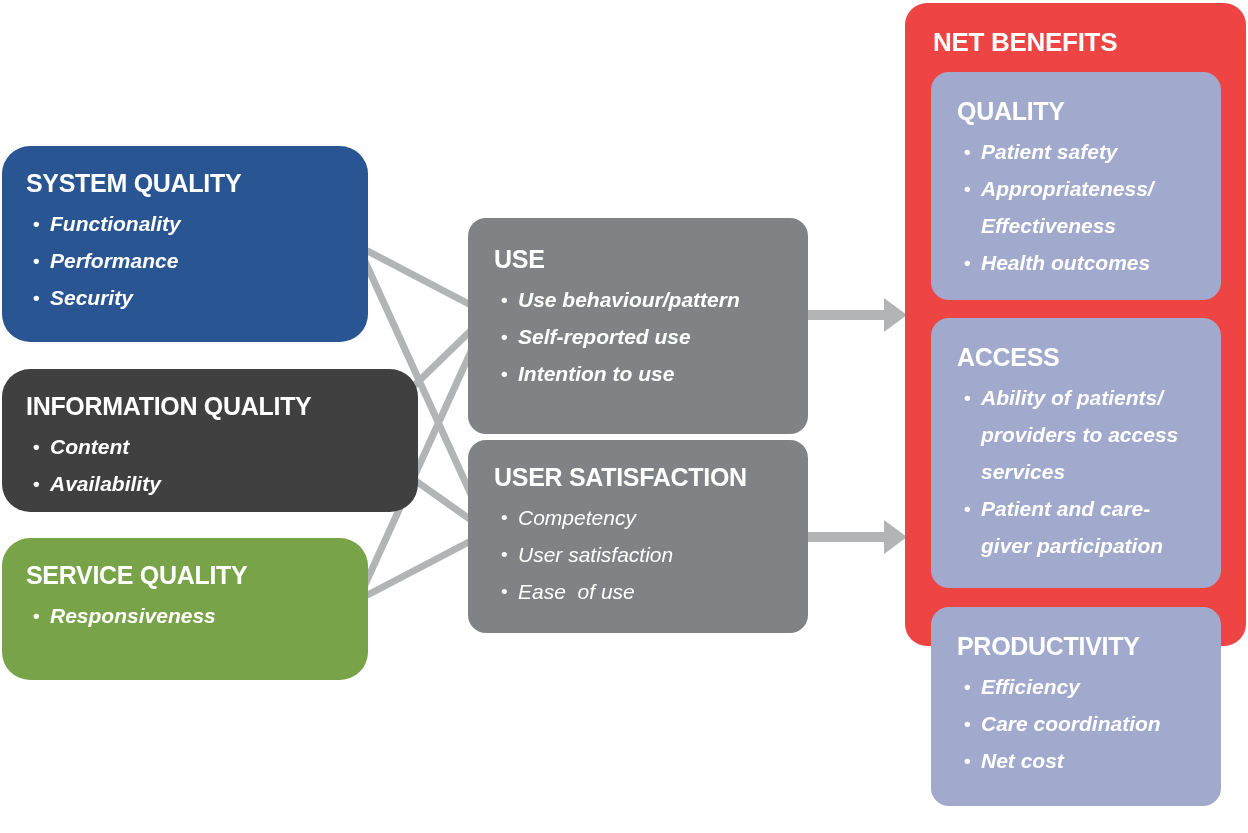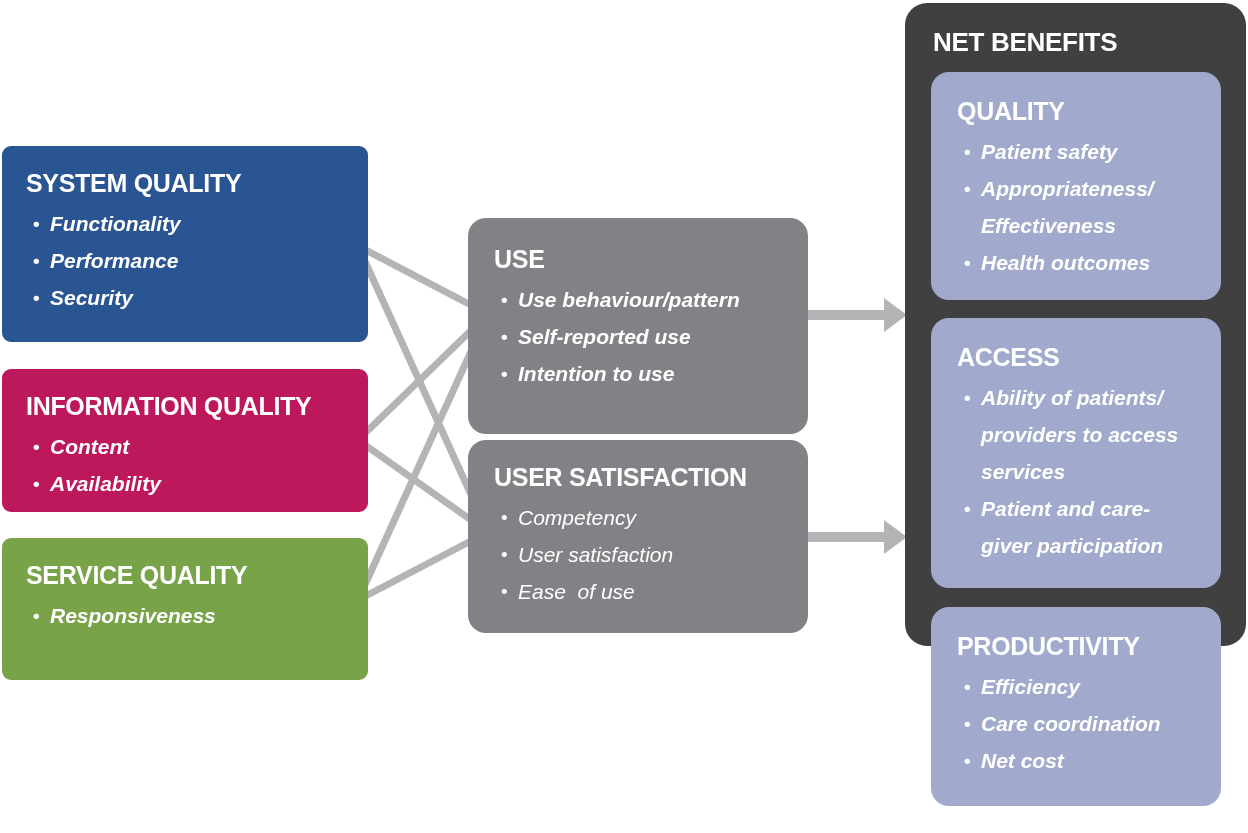--- a/index.html
+++ b/index.html
@@ -6,21 +6,21 @@
   .stage{
     position:relative;
     width:1248px;height:833px;
     background:#ffffff;
     font-family:"Liberation Sans", sans-serif;
     overflow:hidden;
   }
   svg.connectors{position:absolute;left:0;top:0;z-index:0;}
   .box{
     position:absolute;
-    border-radius:9px;
+    border-radius:28px;
     color:#ffffff;
     box-sizing:border-box;
     padding:22px 24px;
     z-index:1;
   }
   .box-title{
     font-size:25px;
     font-weight:bold;
     letter-spacing:-0.3px;
     line-height:30px;
@@ -43,30 +43,30 @@
     font-size:19px;
   }
   .bullet-row .bullet-text{
     flex:1;
     white-space:pre-wrap;
     font-style:italic;
   }
   .bullet-row.light{font-weight:400;}
   
   .box.sq  {left:2px;  top:146px; width:366px; height:196px; background:#2a5593;}
-  .box.iq  {left:2px;  top:369px; width:366px; height:143px; background:#be185d;}
+  .box.iq  {left:2px;  top:369px; width:416px; height:143px; background:#404040;}
   .box.svq {left:2px;  top:538px; width:366px; height:142px; background:#79a348;}
   
   .box.use {left:468px; top:218px; width:340px; height:216px; background:#818285; border-radius:18px; padding-top:26px; padding-left:26px;}
   .box.sat {left:468px; top:440px; width:340px; height:193px; background:#818285; border-radius:18px; padding-left:26px;}
   
   .panel{
     position:absolute;
     left:905px; top:3px; width:341px; height:643px;
-    background:#404040;
+    background:#ef4444;
     border-radius:22px;
     box-sizing:border-box;
     z-index:1;
     color:#ffffff;
   }
   .panel-title{
     font-size:26px;
     font-weight:bold;
     letter-spacing:-0.3px;
     padding:24px 0 0 28px;

